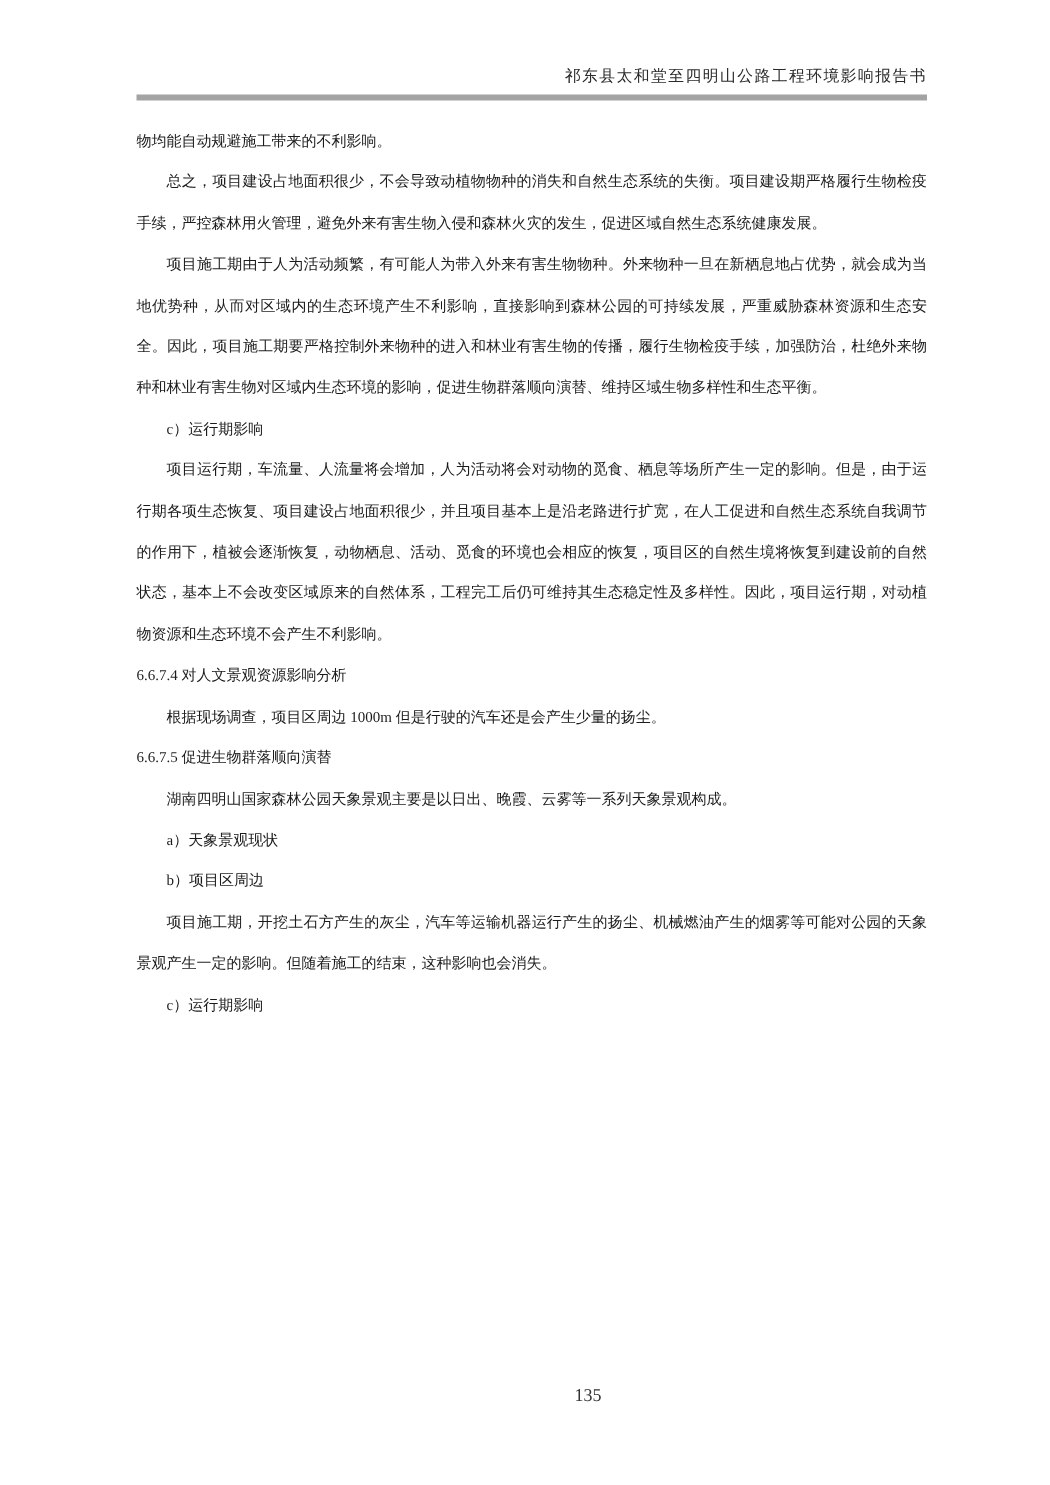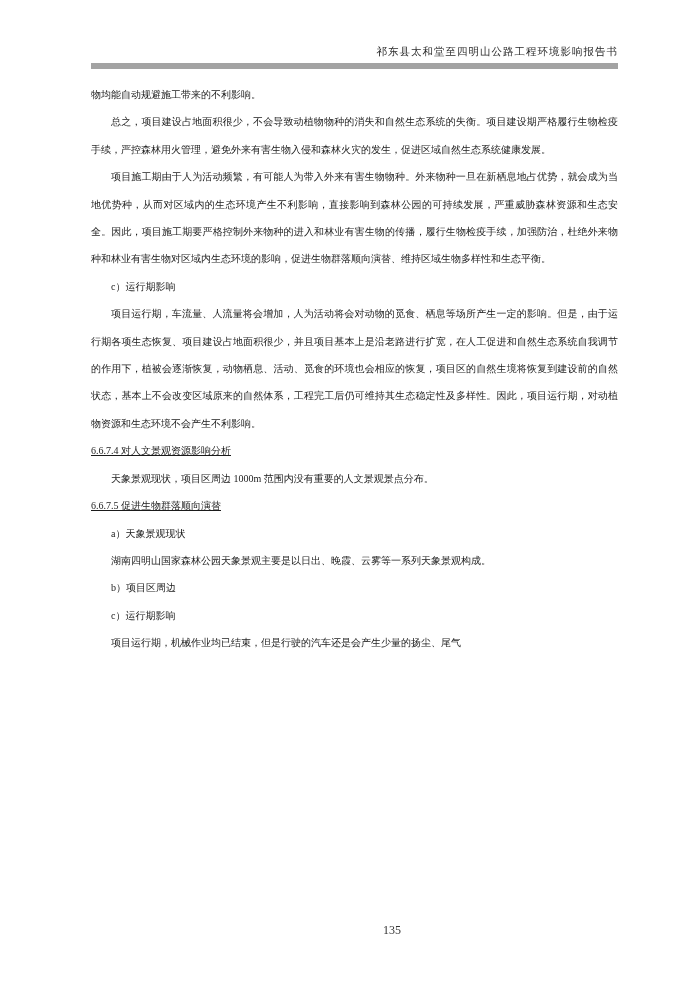--- a/index.html
+++ b/index.html
@@ -20,21 +20,21 @@
     position: absolute;
     left: 91px;
     width: 527px;
     top: 45px;
     text-align: right;
     font-size: 10.5px;
     letter-spacing: 1px;
     line-height: 13px;
     color: #2a2a2a;
     padding-bottom: 5px;
-    border-bottom: 6px solid #a3a3a3;
+    border-bottom: 4px solid #a3a3a3;
   }
   .content {
     position: absolute;
     left: 91px;
     width: 527px;
     top: 81px;
     font-size: 10px;
     line-height: 27.4px;
     text-align: justify;
     text-justify: inter-ideograph;
@@ -42,21 +42,20 @@
   .content p {
     margin: 0;
     padding: 0;
     text-indent: 2em;
   }
   .content p.no-indent {
     text-indent: 0;
   }
   .content p.section-heading {
     text-indent: 0;
-    text-decoration: underline;
   }
   .page-number {
     position: absolute;
     left: 0;
     width: 700px;
     top: 922px;
     text-align: center;
     font-size: 12px;
     line-height: 16px;
     color: #333333;
@@ -70,24 +69,24 @@
 
   <div class="running-header">祁东县太和堂至四明山公路工程环境影响报告书</div>
 
   <div class="content">
     <p class="no-indent">物均能自动规避施工带来的不利影响。</p>
     <p>总之，项目建设占地面积很少，不会导致动植物物种的消失和自然生态系统的失衡。项目建设期严格履行生物检疫手续，严控森林用火管理，避免外来有害生物入侵和森林火灾的发生，促进区域自然生态系统健康发展。</p>
     <p>项目施工期由于人为活动频繁，有可能人为带入外来有害生物物种。外来物种一旦在新栖息地占优势，就会成为当地优势种，从而对区域内的生态环境产生不利影响，直接影响到森林公园的可持续发展，严重威胁森林资源和生态安全。因此，项目施工期要严格控制外来物种的进入和林业有害生物的传播，履行生物检疫手续，加强防治，杜绝外来物种和林业有害生物对区域内生态环境的影响，促进生物群落顺向演替、维持区域生物多样性和生态平衡。</p>
     <p>c）运行期影响</p>
     <p>项目运行期，车流量、人流量将会增加，人为活动将会对动物的觅食、栖息等场所产生一定的影响。但是，由于运行期各项生态恢复、项目建设占地面积很少，并且项目基本上是沿老路进行扩宽，在人工促进和自然生态系统自我调节的作用下，植被会逐渐恢复，动物栖息、活动、觅食的环境也会相应的恢复，项目区的自然生境将恢复到建设前的自然状态，基本上不会改变区域原来的自然体系，工程完工后仍可维持其生态稳定性及多样性。因此，项目运行期，对动植物资源和生态环境不会产生不利影响。</p>
     <p class="section-heading">6.6.7.4  对人文景观资源影响分析</p>
-    <p>天象景观现状，项目区周边 1000m 范围内没有重要的人文景观景点分布。</p>
+    <p>根据现场调查，项目区周边 1000m 但是行驶的汽车还是会产生少量的扬尘。</p>
     <p class="section-heading">6.6.7.5  促进生物群落顺向演替</p>
+    <p>湖南四明山国家森林公园天象景观主要是以日出、晚霞、云雾等一系列天象景观构成。</p>
     <p>a）天象景观现状</p>
-    <p>湖南四明山国家森林公园天象景观主要是以日出、晚霞、云雾等一系列天象景观构成。</p>
     <p>b）项目区周边</p>
+    <p>项目施工期，开挖土石方产生的灰尘，汽车等运输机器运行产生的扬尘、机械燃油产生的烟雾等可能对公园的天象景观产生一定的影响。但随着施工的结束，这种影响也会消失。</p>
     <p>c）运行期影响</p>
-    <p>项目运行期，机械作业均已结束，但是行驶的汽车还是会产生少量的扬尘、尾气</p>
   </div>
 
   <div class="page-number">135</div>
 
 </div>
 
 </body></html>

